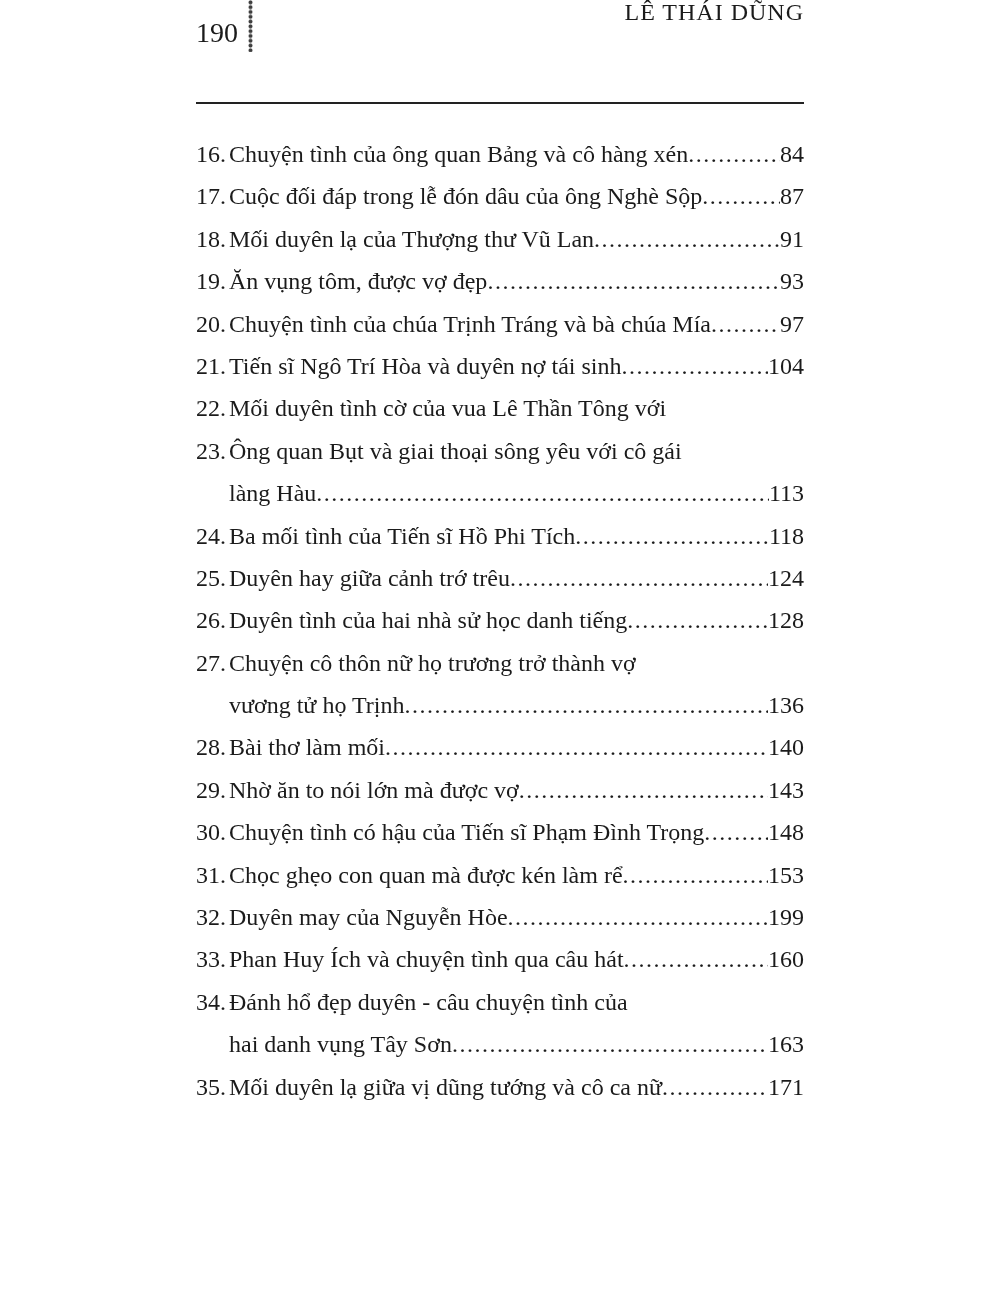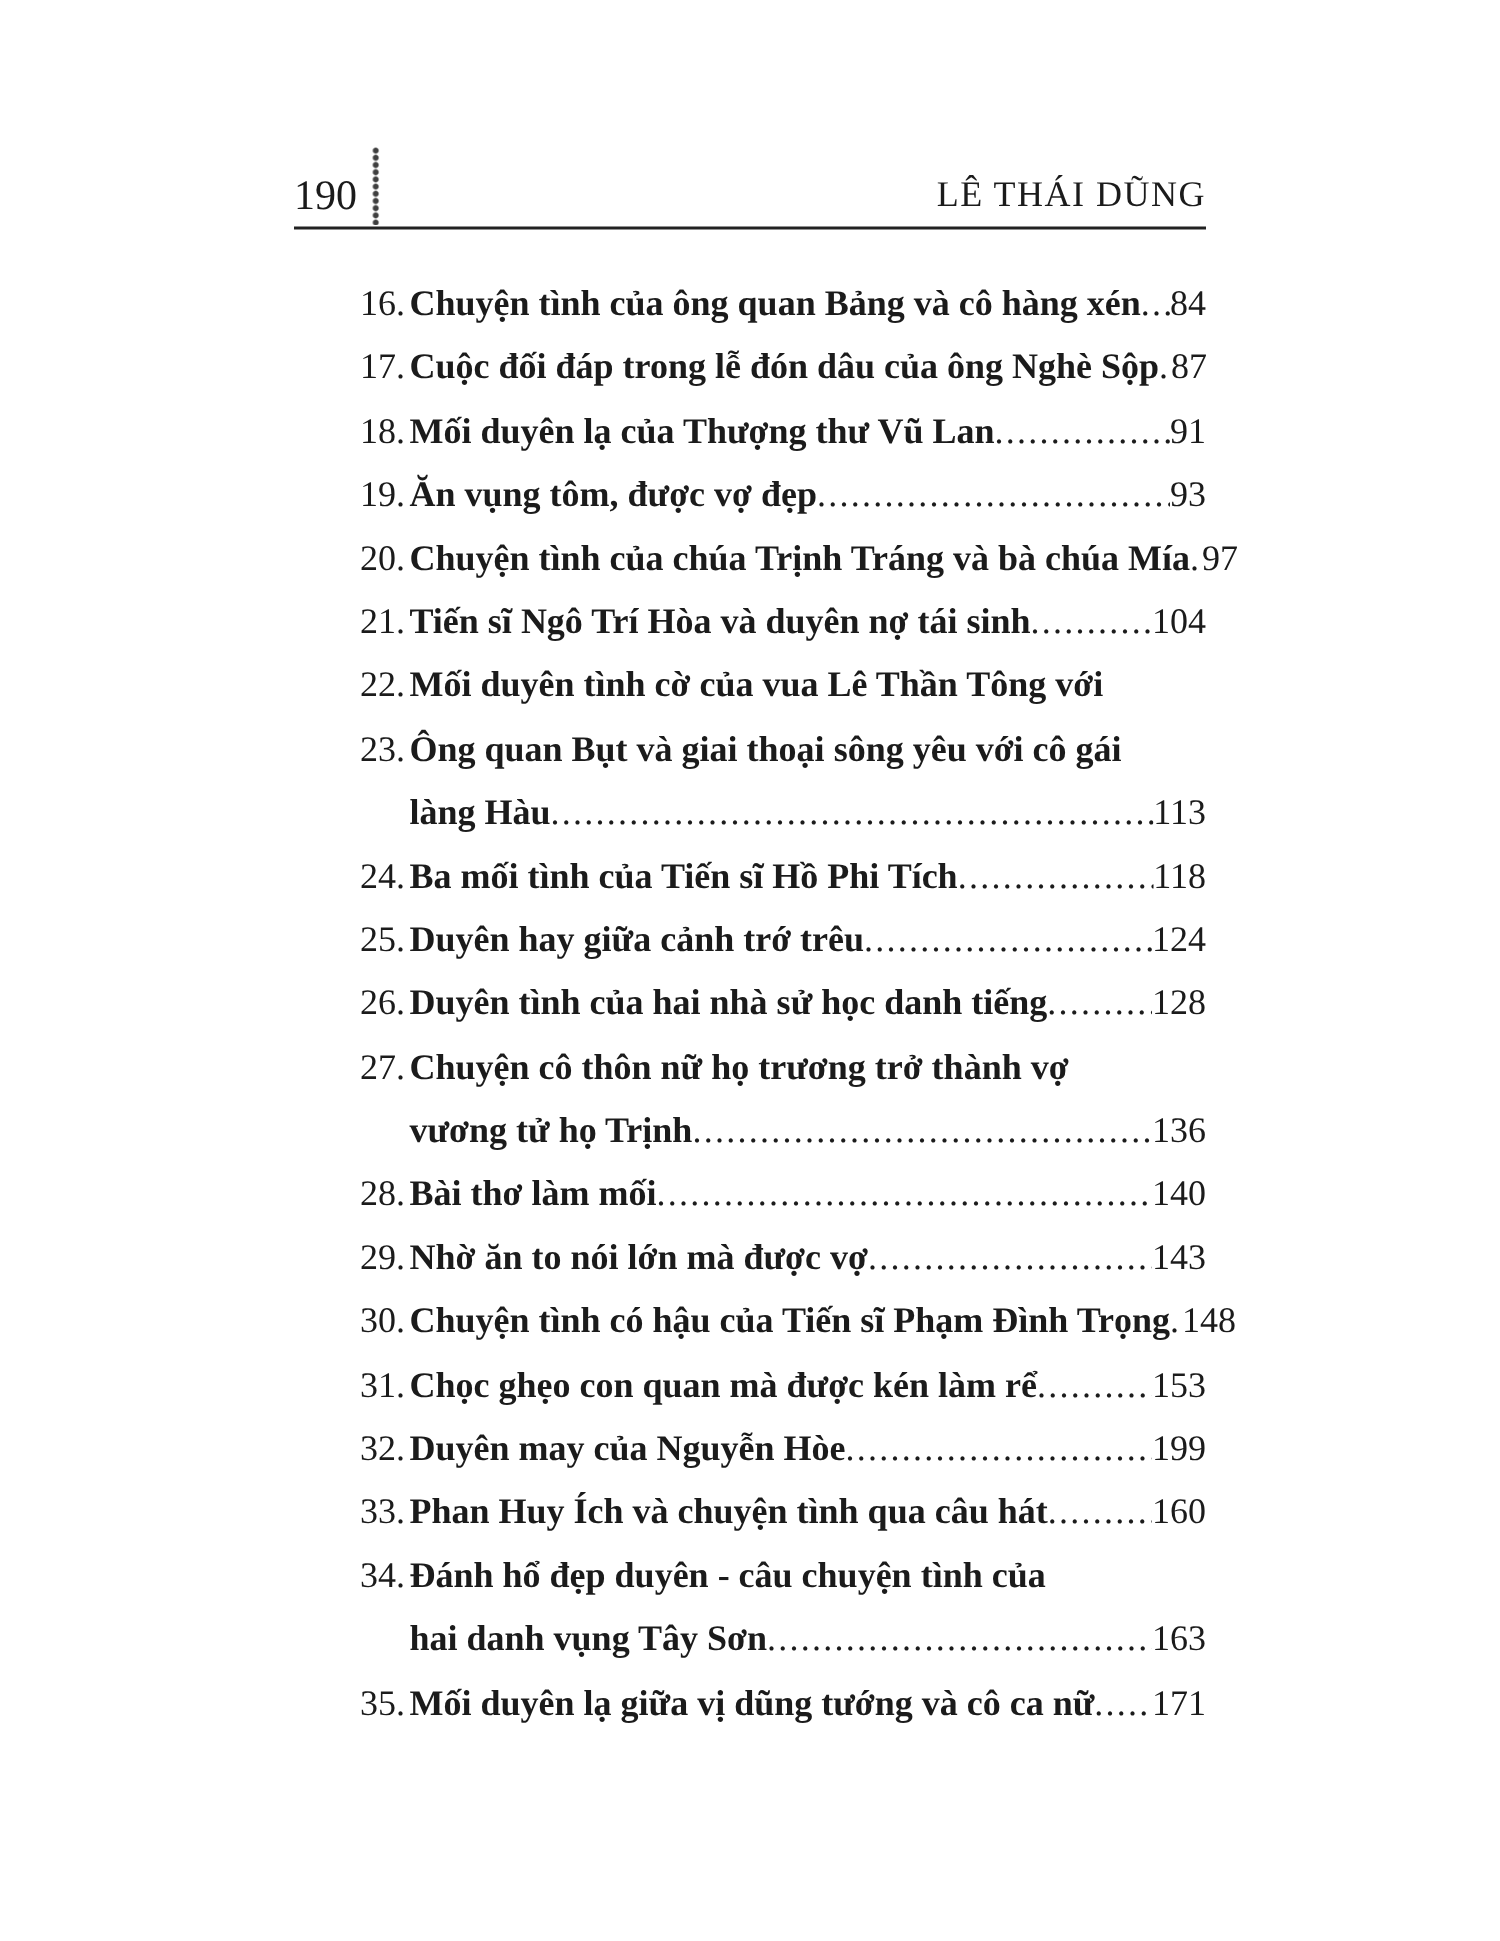--- a/index.html
+++ b/index.html
@@ -8,43 +8,43 @@
     width: 1000px; height: 1294px;
     font-family: "Liberation Serif", "DejaVu Serif", serif;
     color: #1b1b1b;
     overflow: hidden;
   }
   .page { width: 1000px; height: 1294px; background: #ffffff; }
   .content { margin-left: 196px; width: 608px; }
 
   
   .page-header {
-    display: flex; justify-content: space-between; align-items: flex-end;
-    height: 153px; padding-bottom: 6px;
+    display: flex; justify-content: space-between; align-items: flex-start;
+    height: 104px; padding-bottom: 6px;
     border-bottom: 2px solid #222222;
   }
   .header-left { display: flex; align-items: flex-end; }
   .folio { font-size: 28px; line-height: 1; }
   .ornament {
     width: 7px; height: 52px; margin-left: 9px; margin-bottom: -5px;
     background-image: radial-gradient(circle at 50% 50%, #3f3f3f 1.5px, rgba(60,60,60,0.35) 2.1px, transparent 2.4px);
     background-size: 7px 4.8px;
     background-repeat: repeat-y;
   }
   .running-title { font-size: 24px; letter-spacing: 1px; line-height: 1; padding-bottom: 3px; }
 
   
-  .toc { padding-top: 29px; margin-left: 44px; }
+  .toc { padding-top: 29px; }
   .toc-line {
     display: flex; align-items: baseline;
     height: 42.4px; line-height: 42.4px;
     font-size: 24px; white-space: nowrap;
   }
   .num { flex: none; width: 33px; }
-  .title { flex: none; font-weight: bold; }
+  .title { flex: none; }
   .dots { flex: 1 1 auto; overflow: hidden; min-width: 8px; }
   .dots::after {
     content: "..........................................................................................................................................................";
     letter-spacing: 1.5px;
   }
   .pagenum { flex: none; }
 </style>
 </head>
 <body>
 

